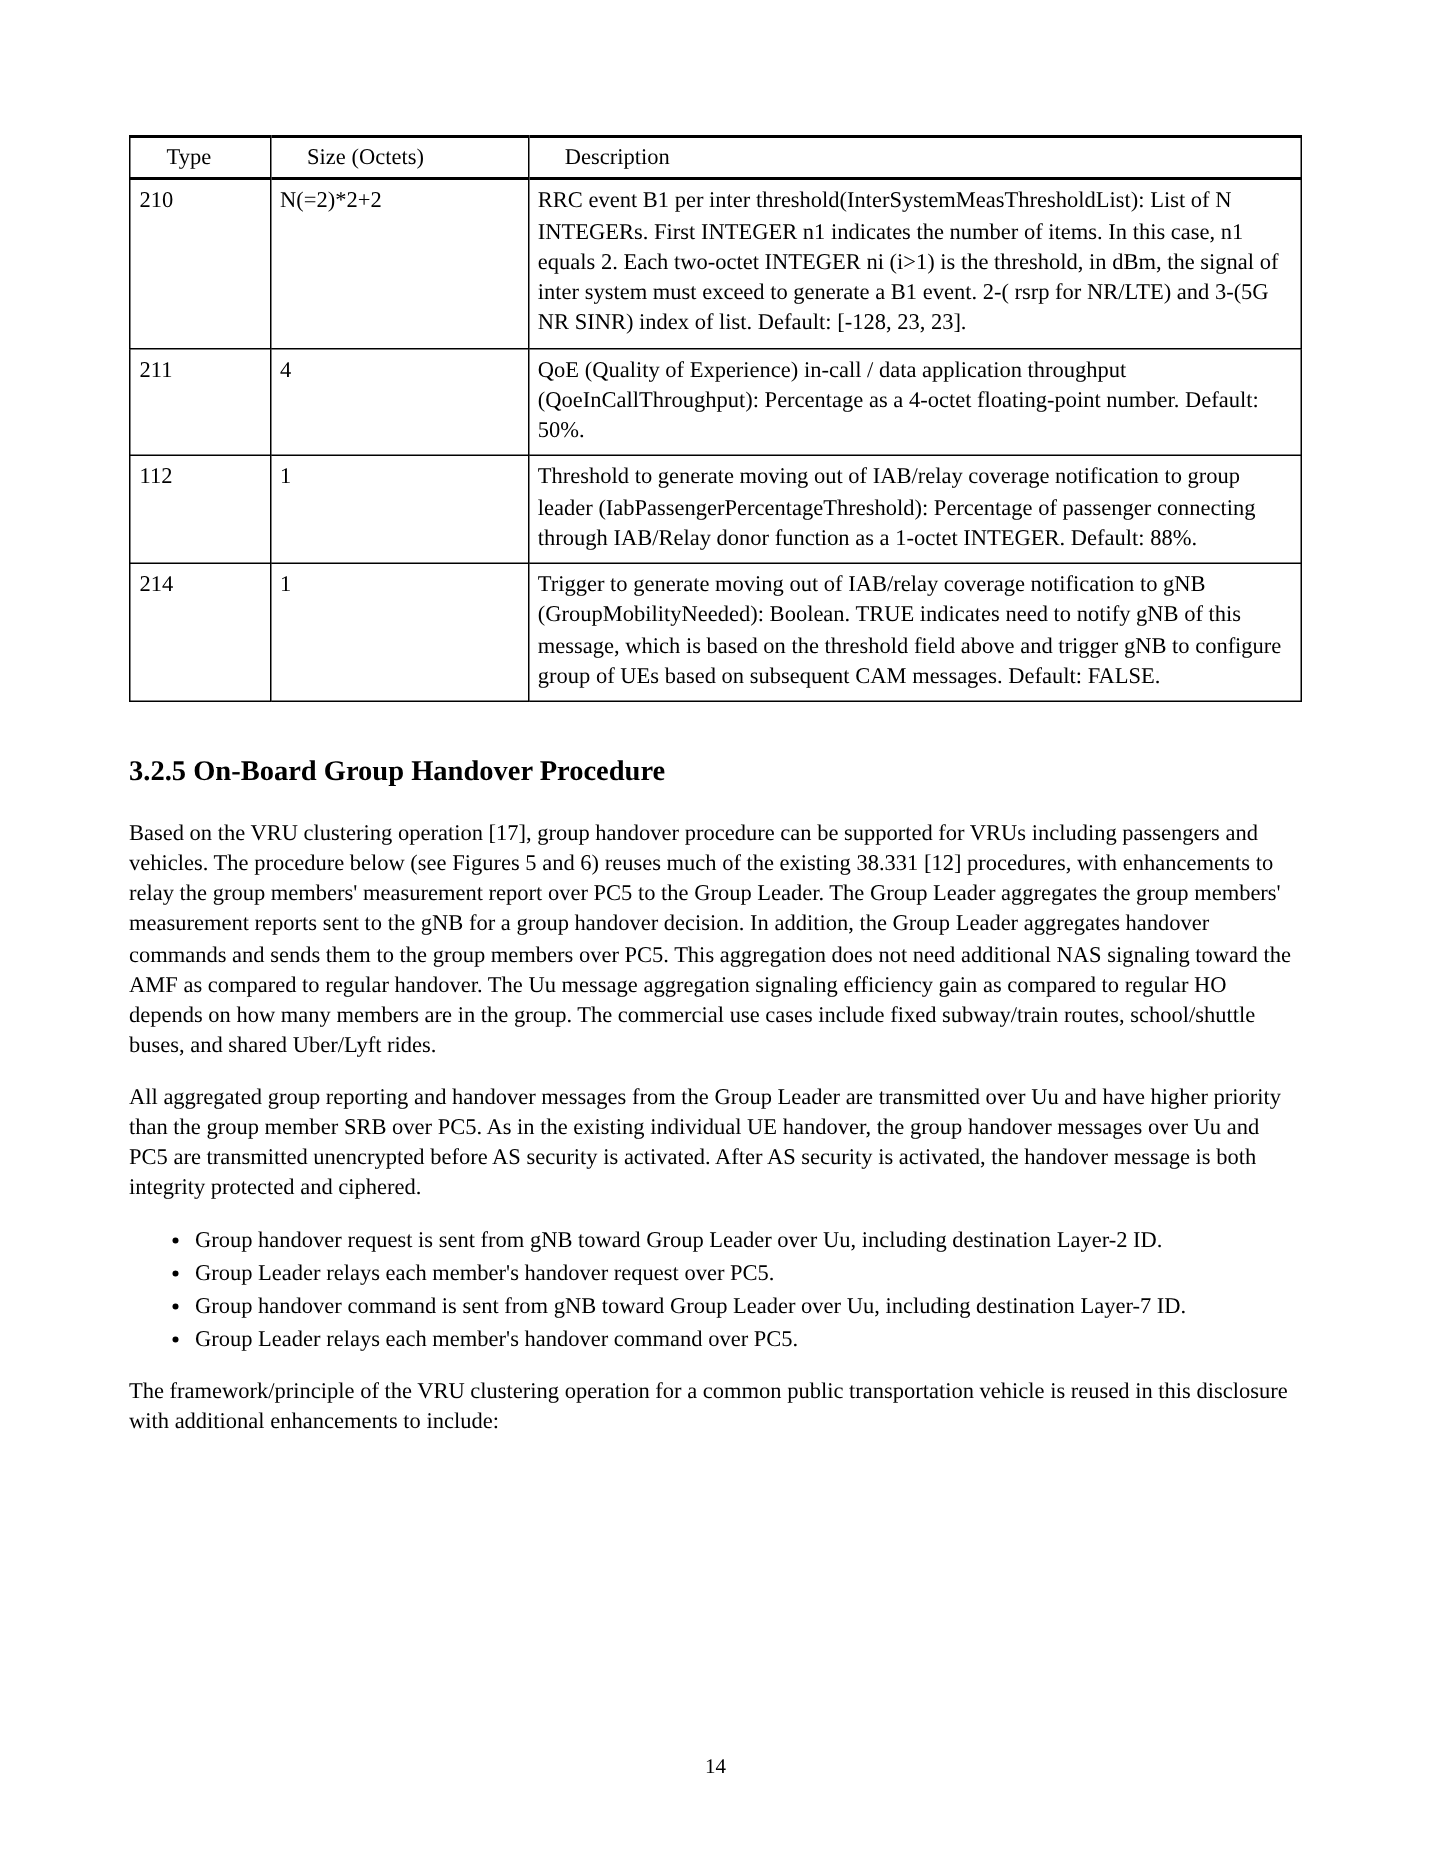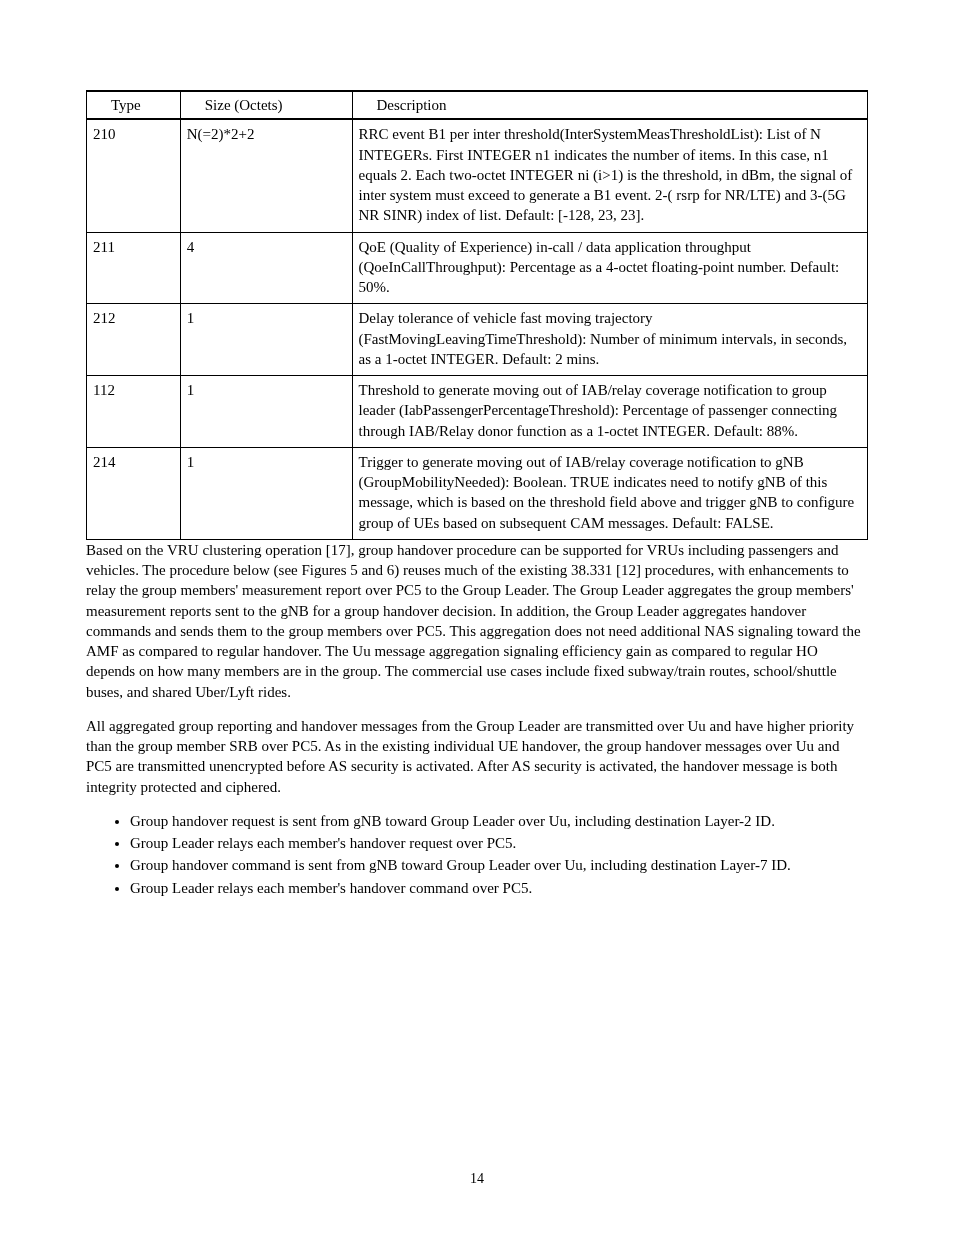--- a/index.html
+++ b/index.html
@@ -90,43 +90,40 @@
         <td>210</td>
         <td>N(=2)*2+2</td>
         <td>RRC event B1 per inter threshold(InterSystemMeasThresholdList): List of N INTEGERs. First INTEGER n1 indicates the number of items. In this case, n1 equals 2. Each two-octet INTEGER ni (i&gt;1) is the threshold, in dBm, the signal of inter system must exceed to generate a B1 event. 2-( rsrp for NR/LTE) and 3-(5G NR SINR) index of list. Default: [-128, 23, 23].</td>
       </tr>
       <tr>
         <td>211</td>
         <td>4</td>
         <td>QoE (Quality of Experience) in-call / data application throughput (QoeInCallThroughput): Percentage as a 4-octet floating-point number. Default: 50%.</td>
       </tr>
       <tr>
-        <td>212</td>
-        <td>1</td>
-        <td>Delay tolerance of vehicle fast moving trajectory (FastMovingLeavingTimeThreshold): Number of minimum intervals, in seconds, as a 1-octet INTEGER. Default: 2 mins.</td>
-      </tr>
-      <tr>
         <td>112</td>
         <td>1</td>
         <td>Threshold to generate moving out of IAB/relay coverage notification to group leader (IabPassengerPercentageThreshold): Percentage of passenger connecting through IAB/Relay donor function as a 1-octet INTEGER. Default: 88%.</td>
       </tr>
       <tr>
         <td>214</td>
         <td>1</td>
         <td>Trigger to generate moving out of IAB/relay coverage notification to gNB (GroupMobilityNeeded): Boolean. TRUE indicates need to notify gNB of this message, which is based on the threshold field above and trigger gNB to configure group of UEs based on subsequent CAM messages. Default: FALSE.</td>
       </tr>
     </tbody>
   </table>
 
+  <h2 class="section">3.2.5 On-Board Group Handover Procedure</h2>
 
   <p class="body">Based on the VRU clustering operation [17], group handover procedure can be supported for VRUs including passengers and vehicles. The procedure below (see Figures 5 and 6) reuses much of the existing 38.331 [12] procedures, with enhancements to relay the group members' measurement report over PC5 to the Group Leader. The Group Leader aggregates the group members' measurement reports sent to the gNB for a group handover decision. In addition, the Group Leader aggregates handover commands and sends them to the group members over PC5. This aggregation does not need additional NAS signaling toward the AMF as compared to regular handover. The Uu message aggregation signaling efficiency gain as compared to regular HO depends on how many members are in the group. The commercial use cases include fixed subway/train routes, school/shuttle buses, and shared Uber/Lyft rides.</p>
   <p class="body">All aggregated group reporting and handover messages from the Group Leader are transmitted over Uu and have higher priority than the group member SRB over PC5. As in the existing individual UE handover, the group handover messages over Uu and PC5 are transmitted unencrypted before AS security is activated. After AS security is activated, the handover message is both integrity protected and ciphered.</p>
 
   <ul class="body">
     <li>Group handover request is sent from gNB toward Group Leader over Uu, including destination Layer-2 ID.</li>
     <li>Group Leader relays each member's handover request over PC5.</li>
     <li>Group handover command is sent from gNB toward Group Leader over Uu, including destination Layer-7 ID.</li>
     <li>Group Leader relays each member's handover command over PC5.</li>
   </ul>
 
+  <p class="body">The framework/principle of the VRU clustering operation for a common public transportation vehicle is reused in this disclosure with additional enhancements to include:</p>
 
   <div class="pagenum">14</div>
 </div>
 
 </body></html>

